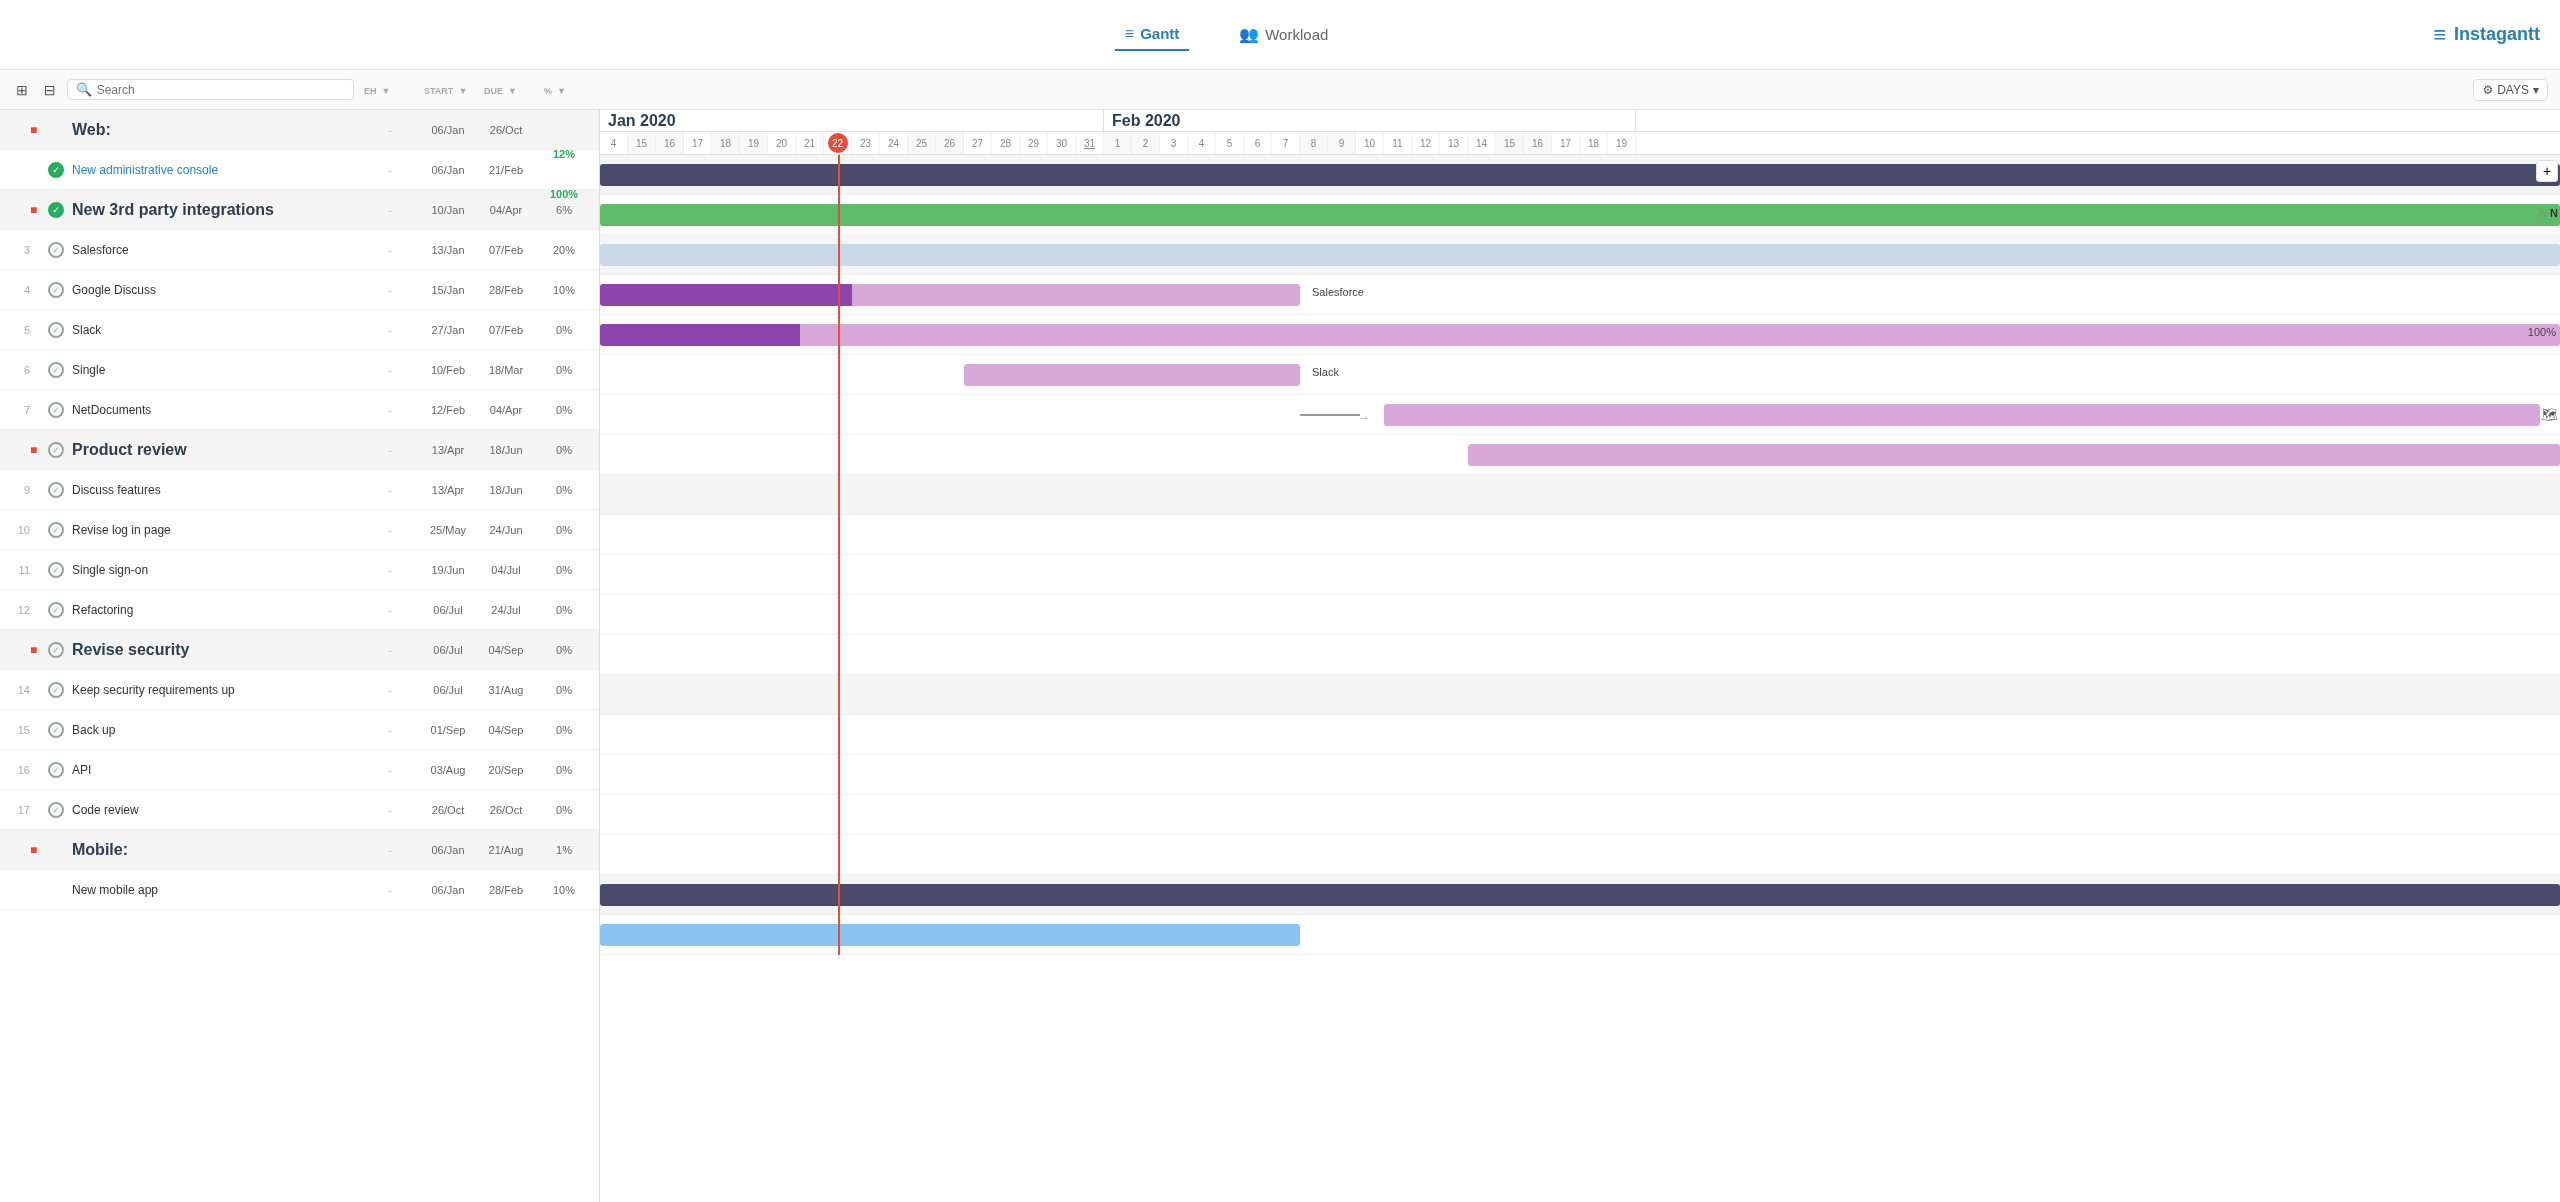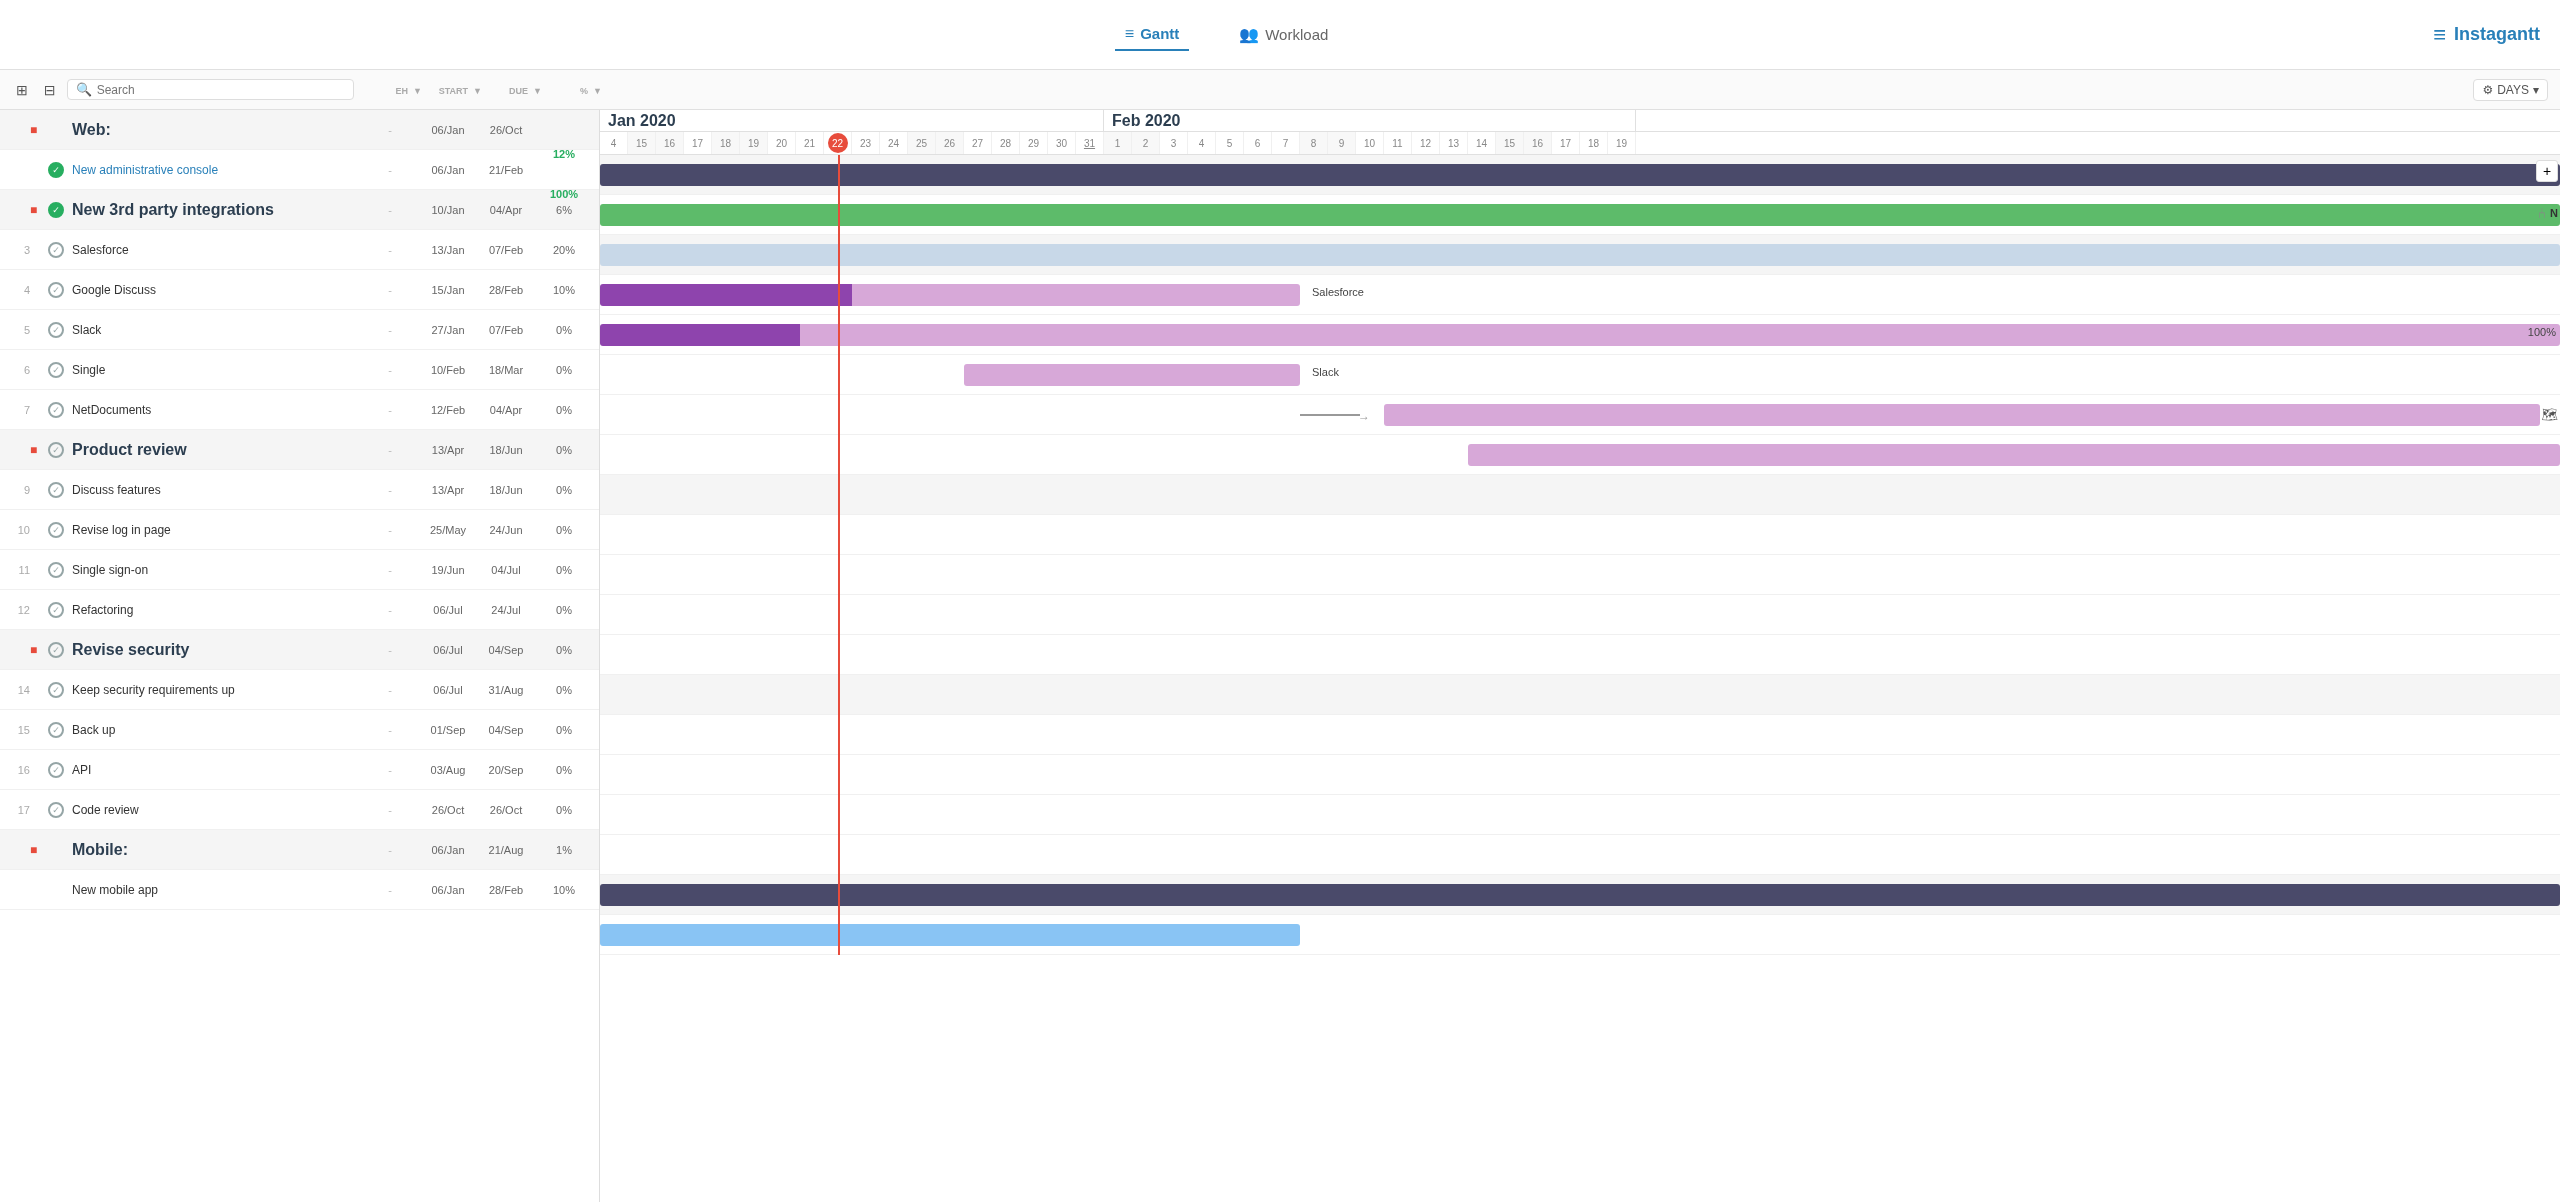--- a/index.html
+++ b/index.html
@@ -17,21 +17,21 @@
     .header-right { display: flex; align-items: center; gap: 8px; font-size: 18px; font-weight: 700; color: #2980b9; }
     .brand-icon { font-size: 22px; color: #2980b9; }
 
     
     .toolbar { display: flex; align-items: center; padding: 6px 12px; border-bottom: 1px solid #e0e0e0; background: #fafafa; height: 40px; gap: 8px; }
     .toolbar-left { flex: 0 0 590px; display: flex; align-items: center; gap: 8px; }
     .icon-btn { background: none; border: none; cursor: pointer; color: #555; font-size: 14px; padding: 2px 4px; display: flex; align-items: center; }
     .search-box { display: flex; align-items: center; gap: 4px; border: 1px solid #ddd; border-radius: 4px; padding: 2px 8px; background: #fff; flex: 1; }
     .search-box input { border: none; outline: none; font-size: 12px; width: 120px; }
     .col-headers { display: flex; align-items: center; gap: 0; margin-left: auto; }
-    .col-header { font-size: 11px; color: #888; font-weight: 600; width: 60px; text-align: right; cursor: pointer; white-space: nowrap; }
+    .col-header { font-size: 11px; color: #888; font-weight: 600; width: 60px; text-align: left; cursor: pointer; white-space: nowrap; }
     .col-header span { font-size: 9px; color: #aaa; margin-left: 2px; }
     .toolbar-right { flex: 1; display: flex; align-items: center; justify-content: flex-end; gap: 8px; }
     .days-btn { display: flex; align-items: center; gap: 4px; font-size: 12px; color: #555; border: 1px solid #ddd; border-radius: 4px; padding: 3px 8px; cursor: pointer; background: #fff; }
 
     
     .main { display: flex; height: calc(100vh - 110px); overflow: hidden; }
 
     
     .left-panel { flex: 0 0 600px; border-right: 1px solid #ddd; overflow-y: auto; overflow-x: hidden; }
 

